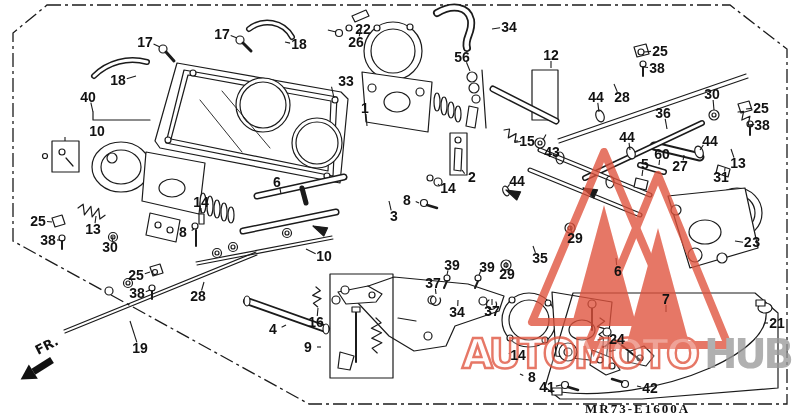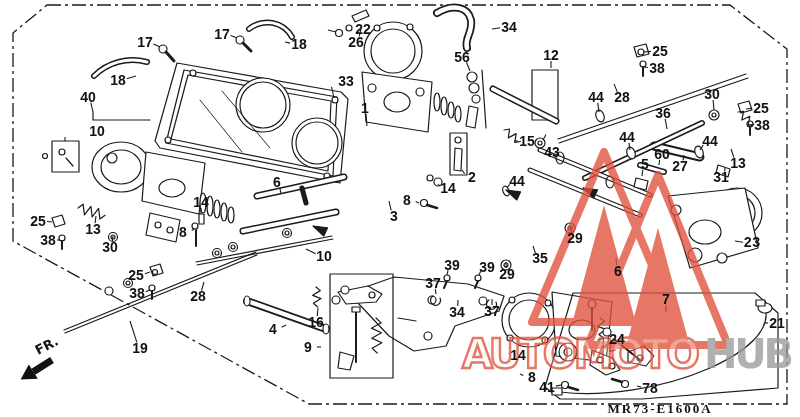--- a/index.html
+++ b/index.html
@@ -7,21 +7,21 @@
     position:relative;width:800px;height:417px;background:#fff;overflow:hidden;
     font-family:"Liberation Sans",sans-serif;
   }
   #art{position:absolute;left:0;top:0;}
   .plabel{
     position:absolute;transform:translate(-50%,-50%);
     font:700 14px "Liberation Sans",sans-serif;color:#111;
     letter-spacing:0;white-space:nowrap;line-height:1;z-index:5;
   }
   #diagram-code{
-    position:absolute;left:585px;top:401px;width:150px;text-align:center;
+    position:absolute;left:585px;top:401px;width:150px;text-align:left;
     font:700 13px "Liberation Serif",serif;letter-spacing:2px;color:#111;z-index:5;
   }
   svg text.wm-red{
     font-family:"DejaVu Sans",sans-serif;font-weight:800;font-size:40px;
   }
   svg text.wm-gray{
     font-family:"DejaVu Sans",sans-serif;font-weight:800;font-size:40px;
   }
   svg text.fr-text{font-family:"DejaVu Sans",sans-serif;font-weight:800;font-size:13px;}
 </style>
@@ -459,18 +459,18 @@
       <div class="plabel" style="left: 457px; top: 312px;">34</div>
       <div class="plabel" style="left: 316px; top: 322px;">16</div>
       <div class="plabel" style="left: 777px; top: 323px;">21</div>
       <div class="plabel" style="left: 273px; top: 329px;">4</div>
       <div class="plabel" style="left: 617px; top: 339px;">24</div>
       <div class="plabel" style="left: 308px; top: 347px;">9</div>
       <div class="plabel" style="left: 140px; top: 348px; text-align: center;">19</div>
       <div class="plabel" style="left: 518px; top: 355px;">14</div>
       <div class="plabel" style="left: 532px; top: 377px;">8</div>
       <div class="plabel" style="left: 547px; top: 387px;">41</div>
-      <div class="plabel" style="left: 650px; top: 388px;">78</div>
+      <div class="plabel" style="left: 650px; top: 388px;">42</div>
     </div>
 
 <div id="diagram-code">MR73-E1600A</div>
 
 </div>
 
 </body></html>

